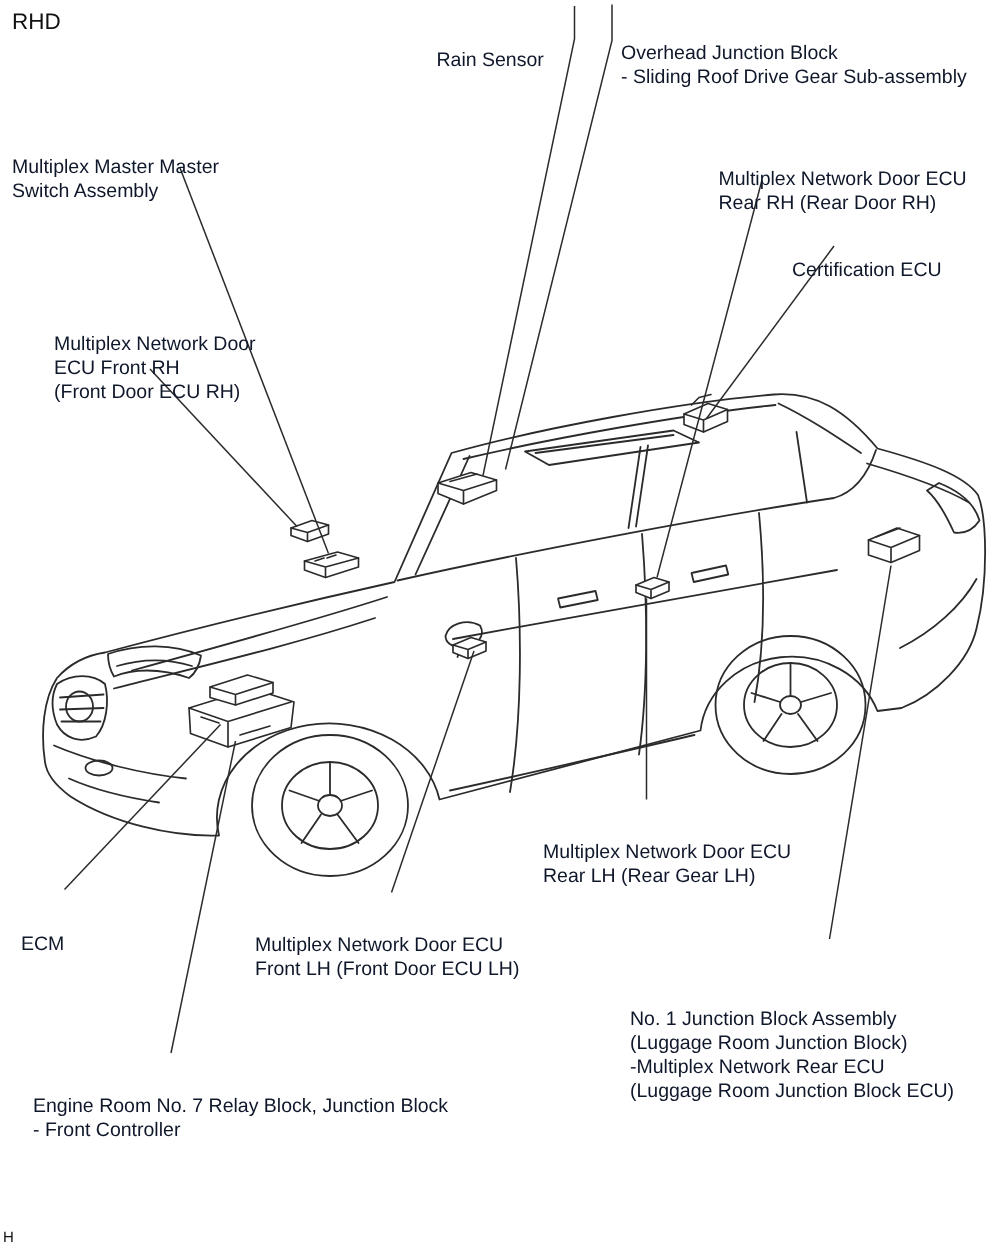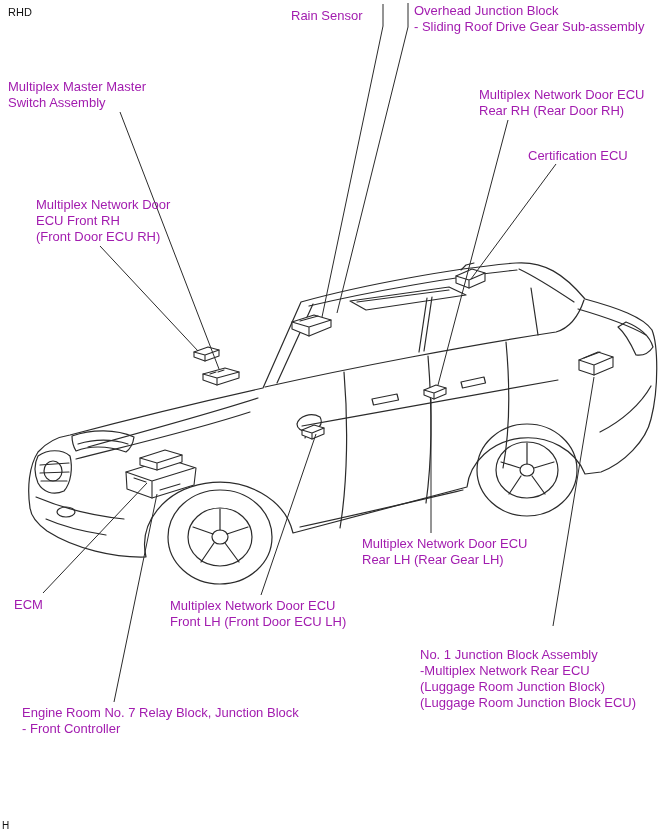--- a/index.html
+++ b/index.html
@@ -4,23 +4,23 @@
 <style>
   html,body { margin:0; padding:0; }
   body {
     width:662px; height:838px; position:relative;
     background:#ffffff; overflow:hidden;
     font-family:"Liberation Sans", sans-serif;
     color:#111111;
   }
   .callout {
     position:absolute; font-size:13px; line-height:16px;
-    white-space:nowrap; color:#a21caf;
+    white-space:nowrap; color:#0f172a;margin-top:24px;
   }
-  .corner-label { position:absolute; left:8px; top:6px; font-size:11px; }
+  .corner-label { position:absolute; left:8px; top:6px; font-size:15px; }
   .footer-label { position:absolute; left:2px; top:820px; font-size:10px; }
   #scene { position:absolute; left:0; top:0; }
 </style>
 </head>
 <body>
 
 <svg id="scene" width="662" height="838" viewBox="0 0 662 838">
 
   <g stroke="#2b2b2b" stroke-width="1.2" fill="none" stroke-linecap="round" stroke-linejoin="round">
 
@@ -177,22 +177,22 @@
   <div>Rear LH (Rear Gear LH)</div>
 </div>
 
 <div class="callout" style="left:170px; top:598px;">
   <div>Multiplex Network Door ECU</div>
   <div>Front LH (Front Door ECU LH)</div>
 </div>
 
 <div class="callout" style="left:420px; top:647px;">
   <div>No. 1 Junction Block Assembly</div>
+  <div>(Luggage Room Junction Block)</div>
   <div>-Multiplex Network Rear ECU</div>
-  <div>(Luggage Room Junction Block)</div>
   <div>(Luggage Room Junction Block ECU)</div>
 </div>
 
 <div class="callout" style="left:22px; top:705px;">
   <div>Engine Room No. 7 Relay Block, Junction Block</div>
   <div>- Front Controller</div>
 </div>
 
 <div class="footer-label">H</div>
 

